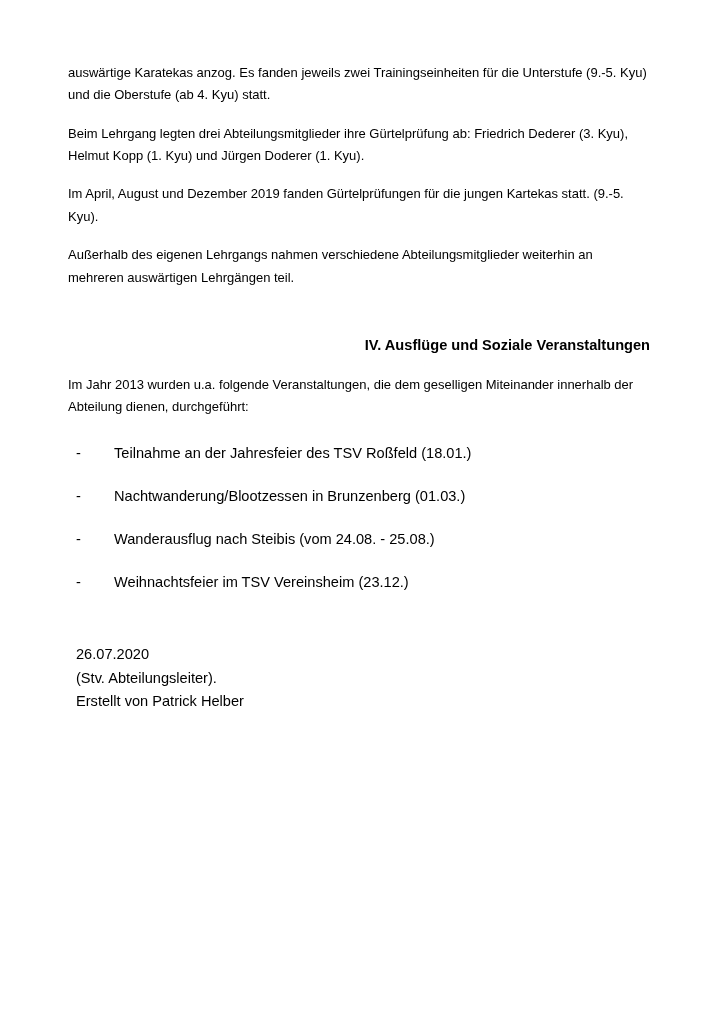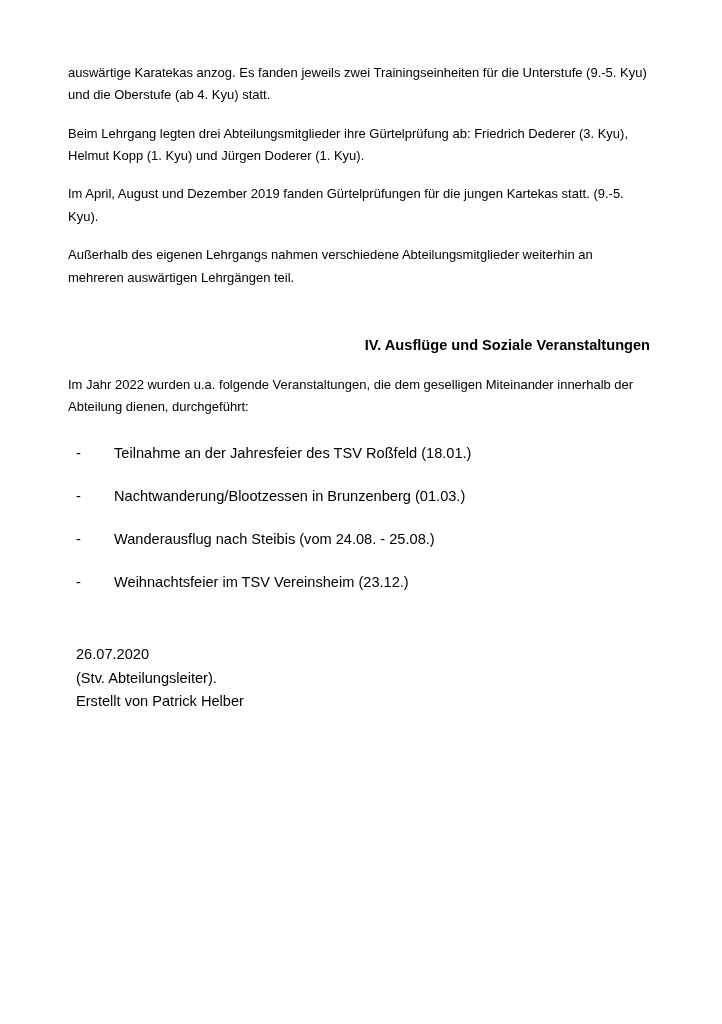--- a/index.html
+++ b/index.html
@@ -76,21 +76,21 @@
   <p class="para">auswärtige Karatekas anzog. Es fanden jeweils zwei Trainingseinheiten für die Unterstufe (9.-5. Kyu) und die Oberstufe (ab 4. Kyu) statt.</p>
 
   <p class="para">Beim Lehrgang legten drei Abteilungsmitglieder ihre Gürtelprüfung ab: Friedrich Dederer (3. Kyu), Helmut Kopp (1. Kyu) und Jürgen Doderer (1. Kyu).</p>
 
   <p class="para">Im April, August und Dezember 2019 fanden Gürtelprüfungen für die jungen Kartekas statt. (9.-5. Kyu).</p>
 
   <p class="para">Außerhalb des eigenen Lehrgangs nahmen verschiedene Abteilungsmitglieder weiterhin an mehreren auswärtigen Lehrgängen teil.</p>
 
   <h2 class="section-heading">IV. Ausflüge und Soziale Veranstaltungen</h2>
 
-  <p class="para tight">Im Jahr 2022 wurden u.a. folgende Veranstaltungen, die dem geselligen Miteinander innerhalb der Abteilung dienen, durchgeführt:</p>
+  <p class="para tight">Im Jahr 2013 wurden u.a. folgende Veranstaltungen, die dem geselligen Miteinander innerhalb der Abteilung dienen, durchgeführt:</p>
 
   <ul class="bullet-list list-block">
     <li class="bullet-item">
       <span class="bullet-dash">-</span>
       <span class="bullet-text">Teilnahme an der Jahresfeier des TSV Roßfeld (18.01.)</span>
     </li>
     <li class="bullet-item">
       <span class="bullet-dash">-</span>
       <span class="bullet-text">Nachtwanderung/Blootzessen in Brunzenberg (01.03.)</span>
     </li>

